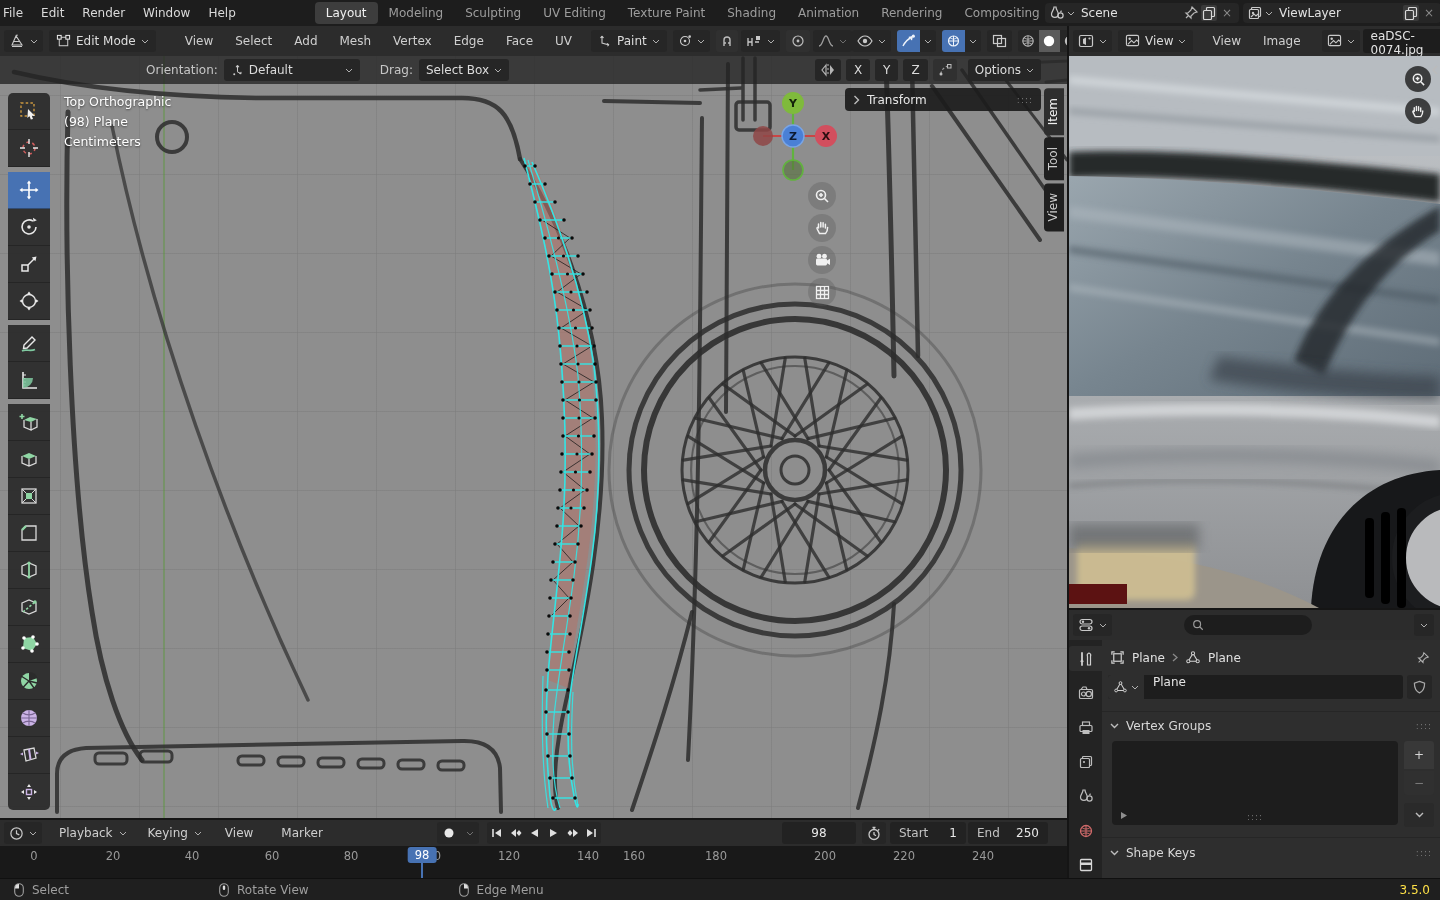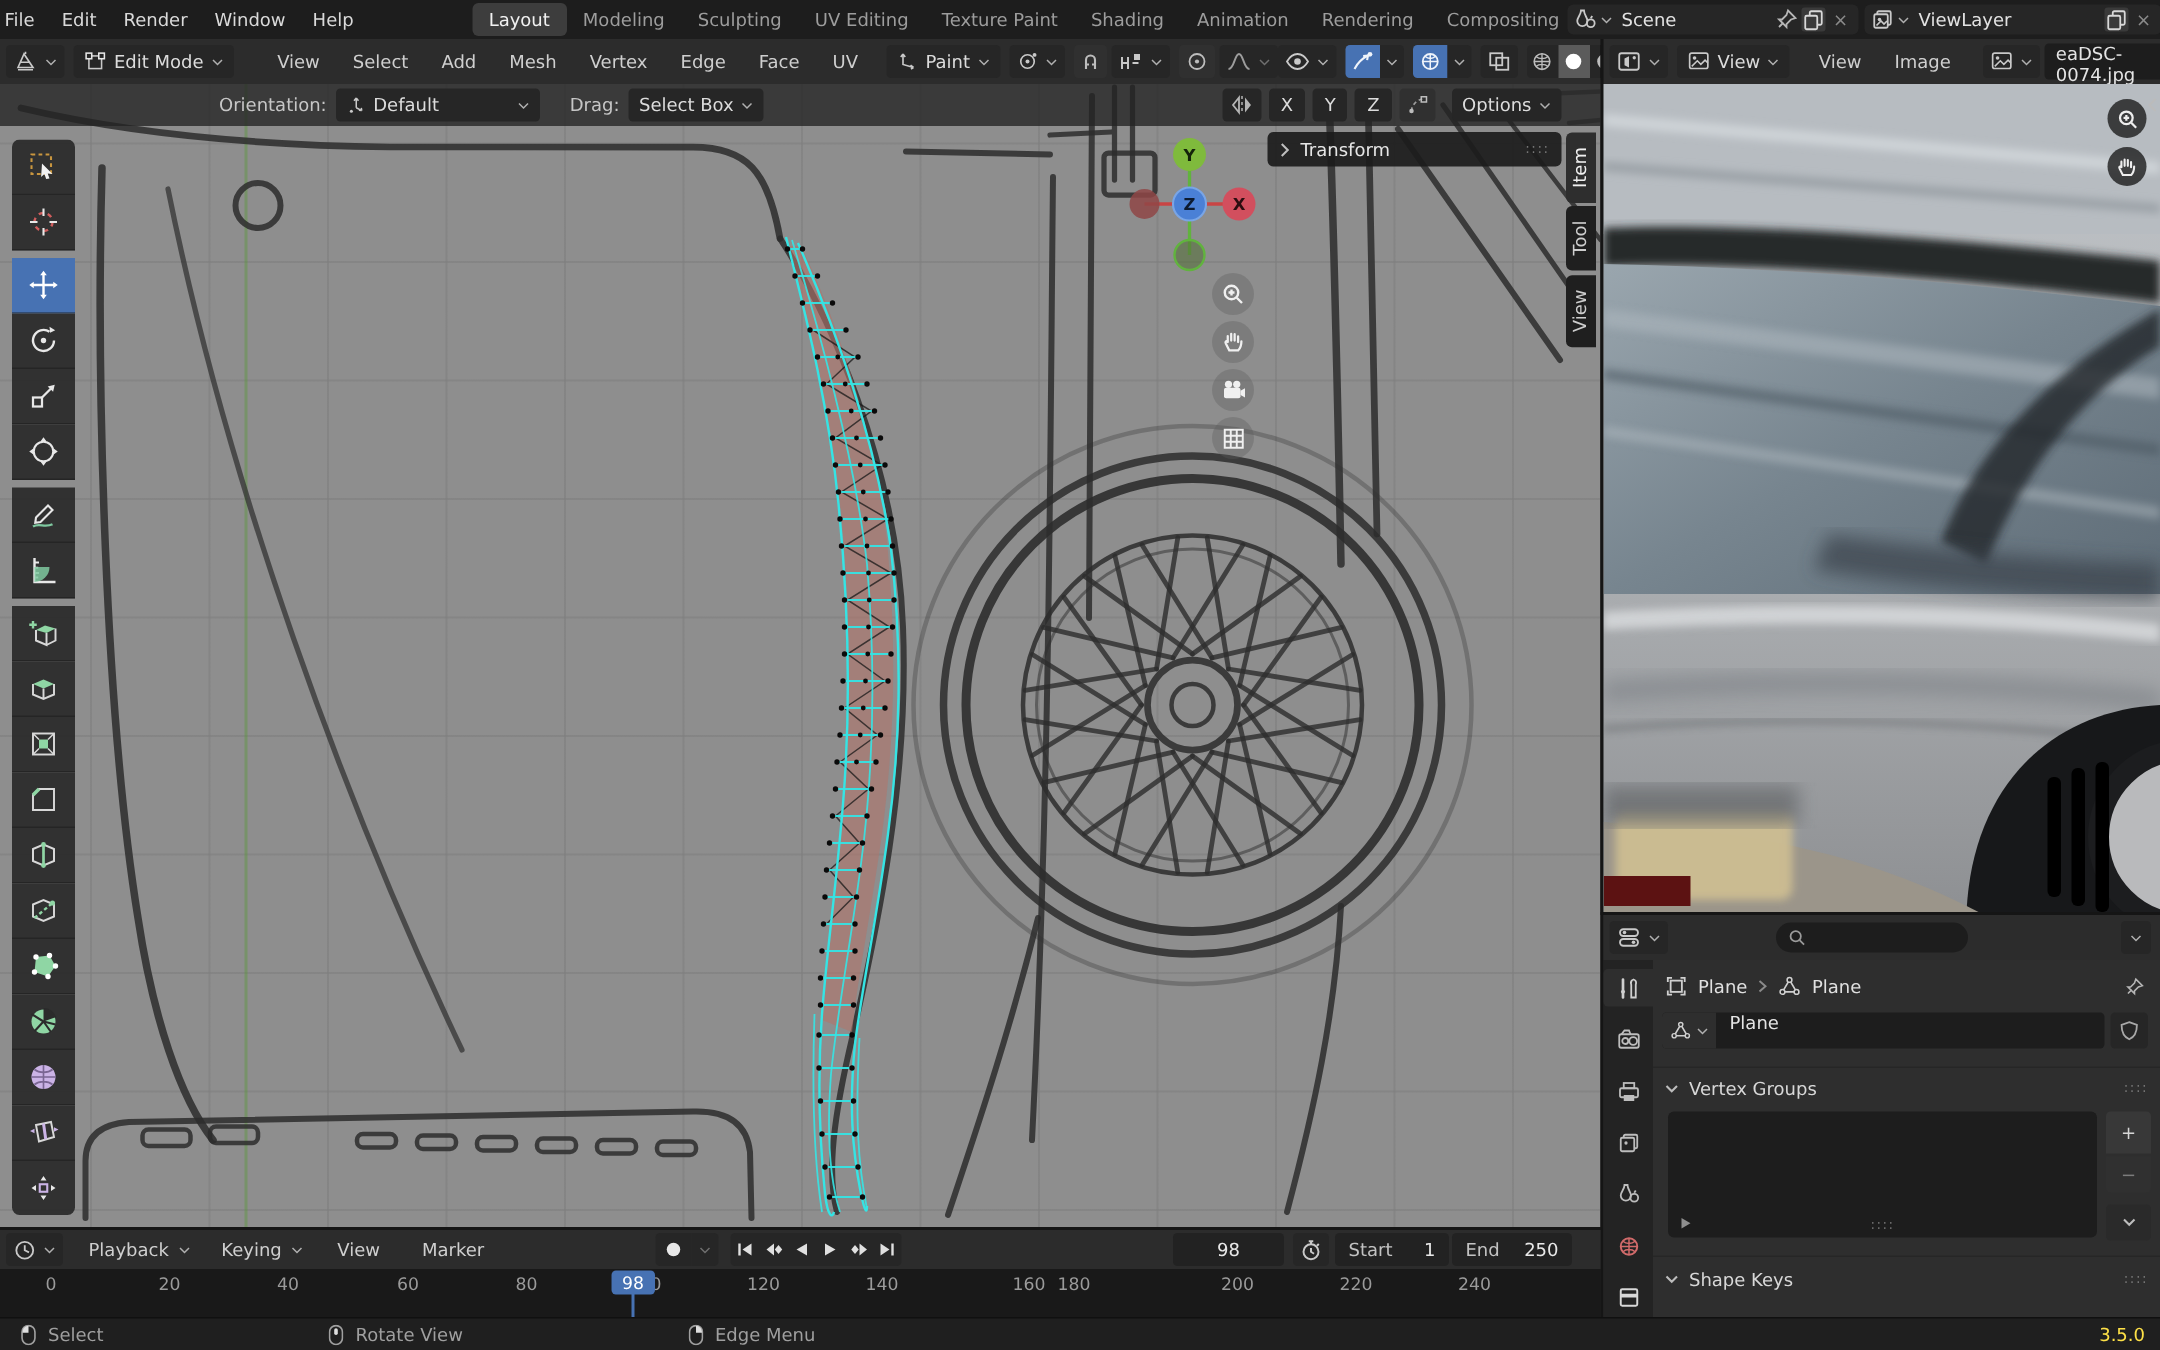--- a/index.html
+++ b/index.html
@@ -567,20 +567,25 @@
         </div>
         <div class="widget" style="margin-left:6px">
           <span>Options</span>
           <svg width="8" height="5" class="chev">
               <path d="M1,1 L4,4 L7,1" stroke="#b0b0b0" fill="none"></path>
             </svg>
         </div>
       </div>
     </div>
 
+    <div class="abs vp-text">
+      <div>Top Orthographic</div>
+      <div>(98) Plane</div>
+      <div>Centimeters</div>
+    </div>
 
     <div class="abs transform-panel">
       <svg width="7" height="10">
           <path d="M1.5,1 L5.5,5 L1.5,9" stroke="#bdbdbd" fill="none" stroke-width="1.4"></path>
         </svg>
       <span>Transform</span>
       <span class="grip">::::</span>
     </div>
 
     <div class="abs side-tabs">
@@ -1122,21 +1127,21 @@
 
   <div class="abs tl-ruler">
     <span class="tick" style="left:34px">0</span>
     <span class="tick" style="left:113px">20</span>
     <span class="tick" style="left:192px">40</span>
     <span class="tick" style="left:272px">60</span>
     <span class="tick" style="left:351px">80</span>
     <span class="tick" style="left:430px">100</span>
     <span class="tick" style="left:509px">120</span>
     <span class="tick" style="left:588px">140</span>
-    <span class="tick" style="left:686px">160</span>
+    <span class="tick" style="left:634px">160</span>
     <span class="tick" style="left:716px">180</span>
     <span class="tick" style="left:825px">200</span>
     <span class="tick" style="left:904px">220</span>
     <span class="tick" style="left:983px">240</span>
     <div class="playhead-line" style="left:421px;top:16px;height:42px"></div>
     <div class="playhead-badge" style="left:422px;top:1px">98</div>
     <div class="scrollbar"></div>
     <svg class="abs" style="left:2px;top:38px" width="8" height="12">
         <path d="M2,2 L6,6 L2,10" stroke="#aaa" fill="none" stroke-width="1.4"></path>
       </svg>

